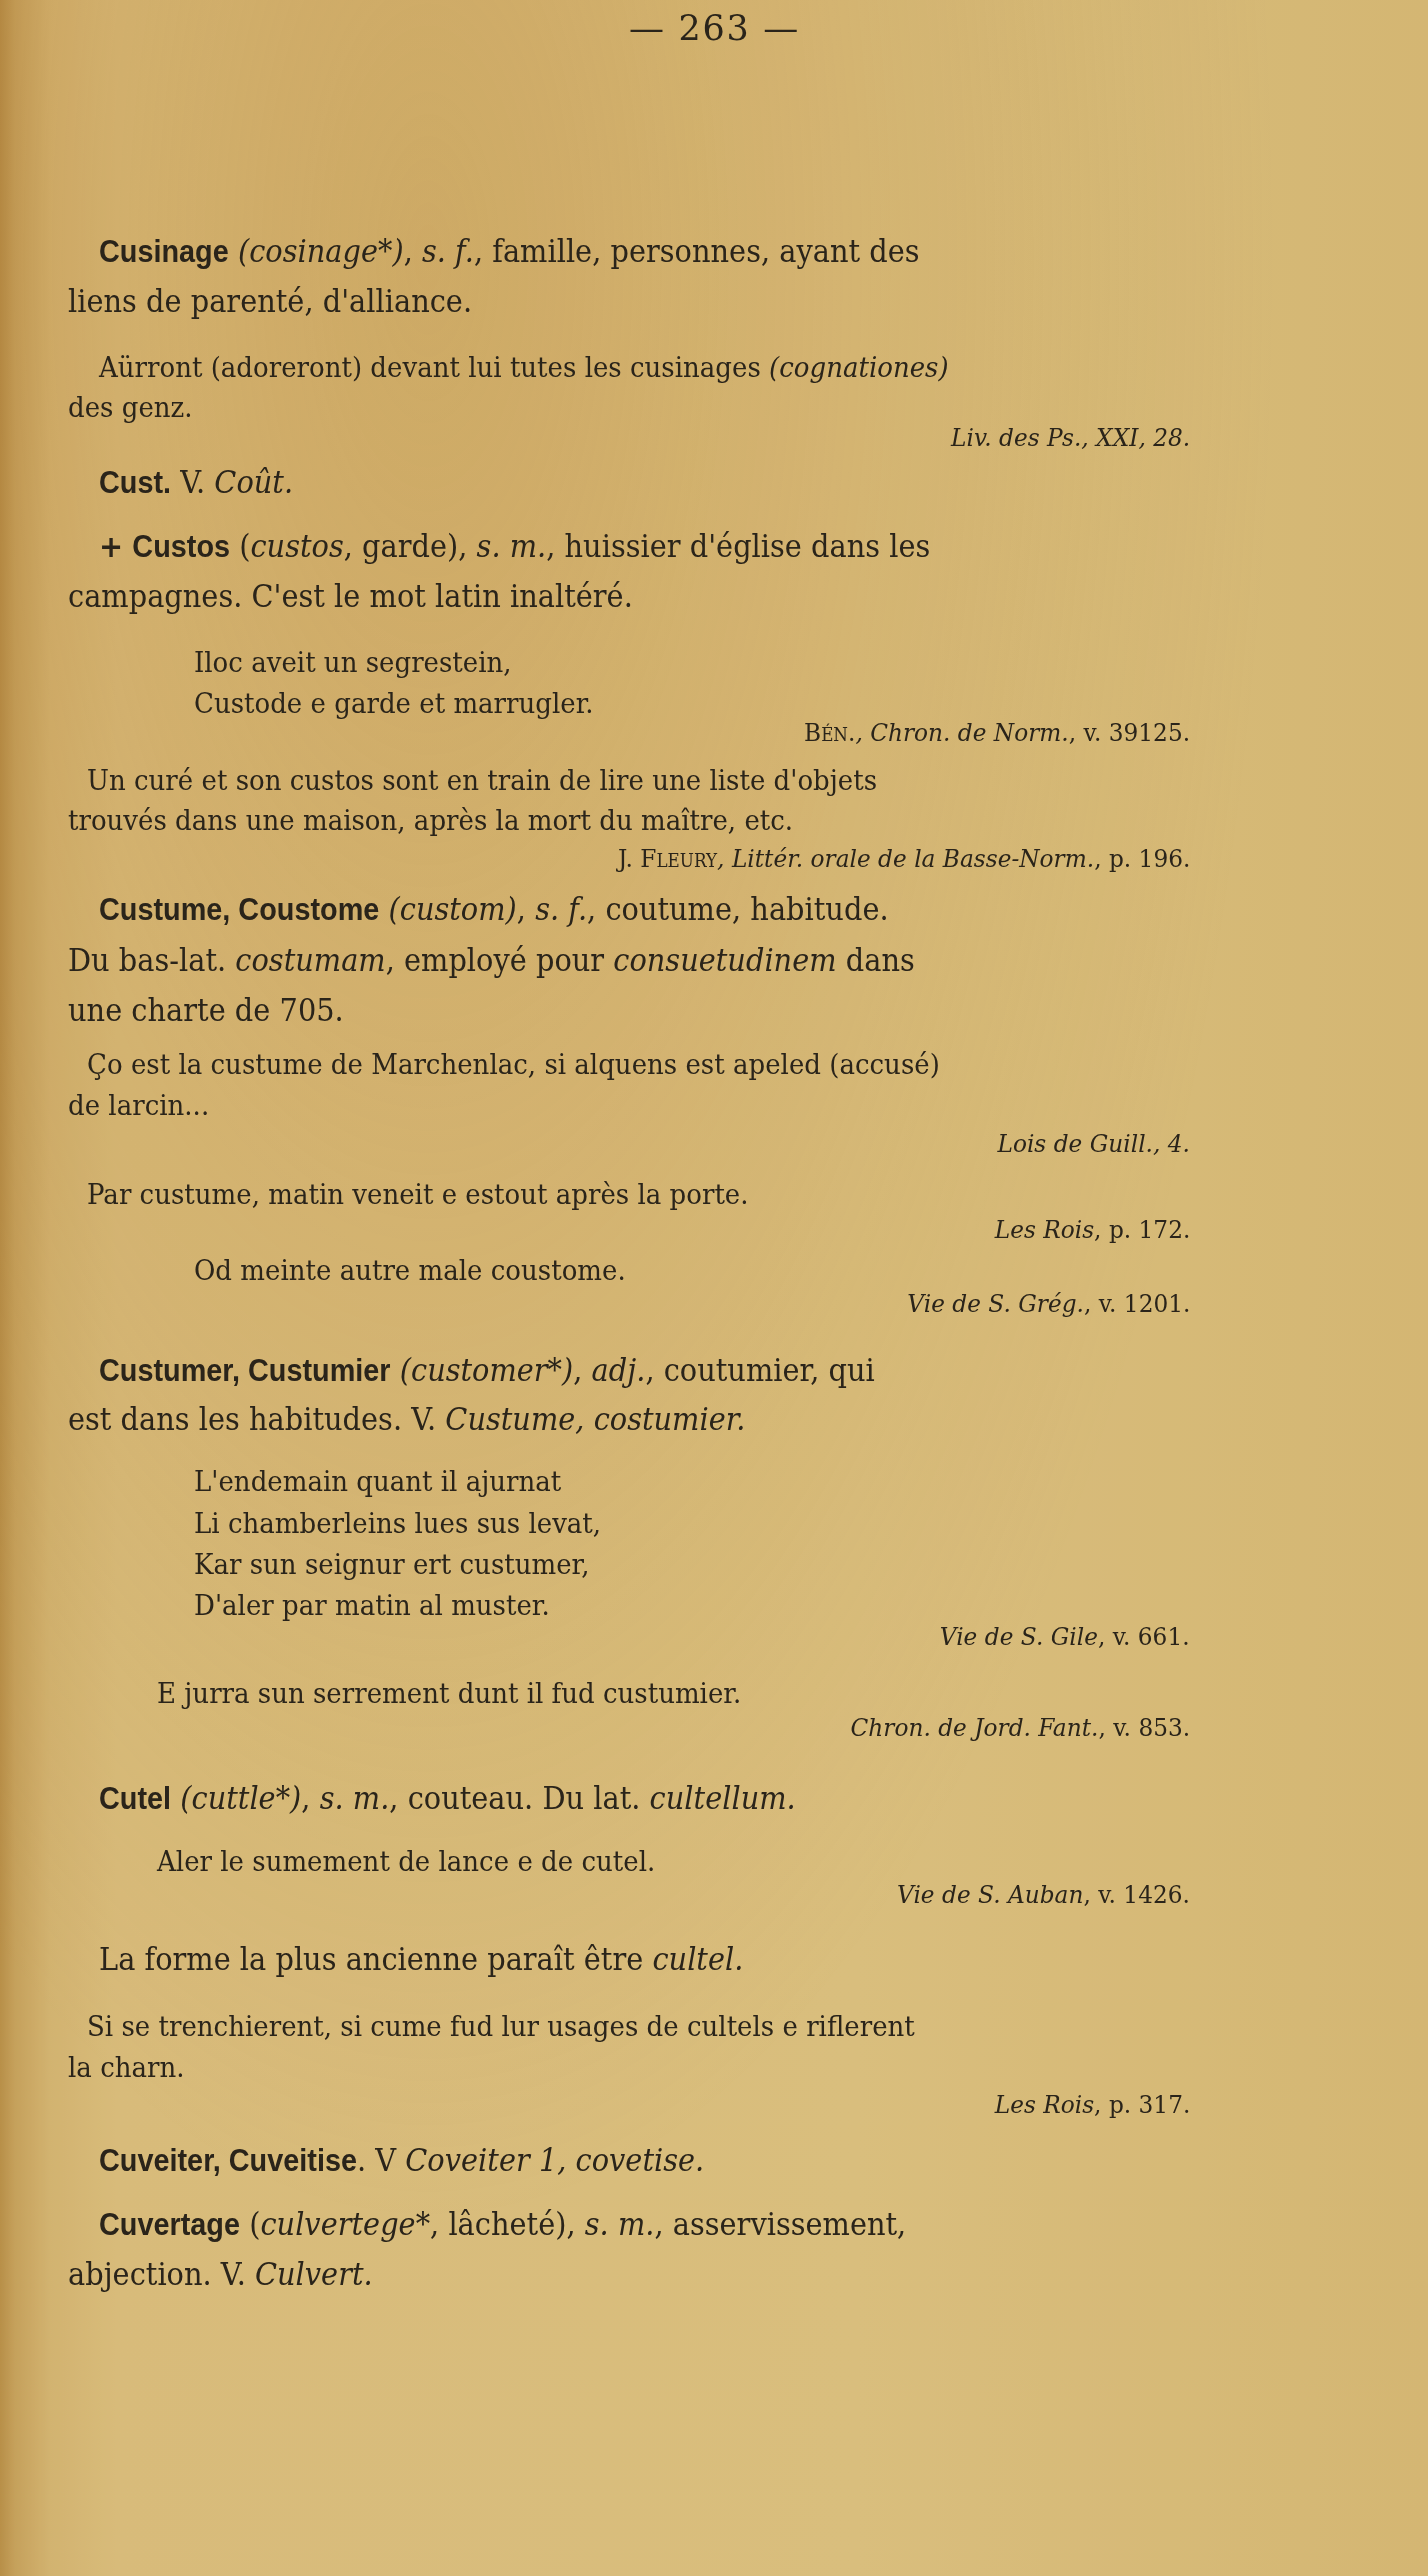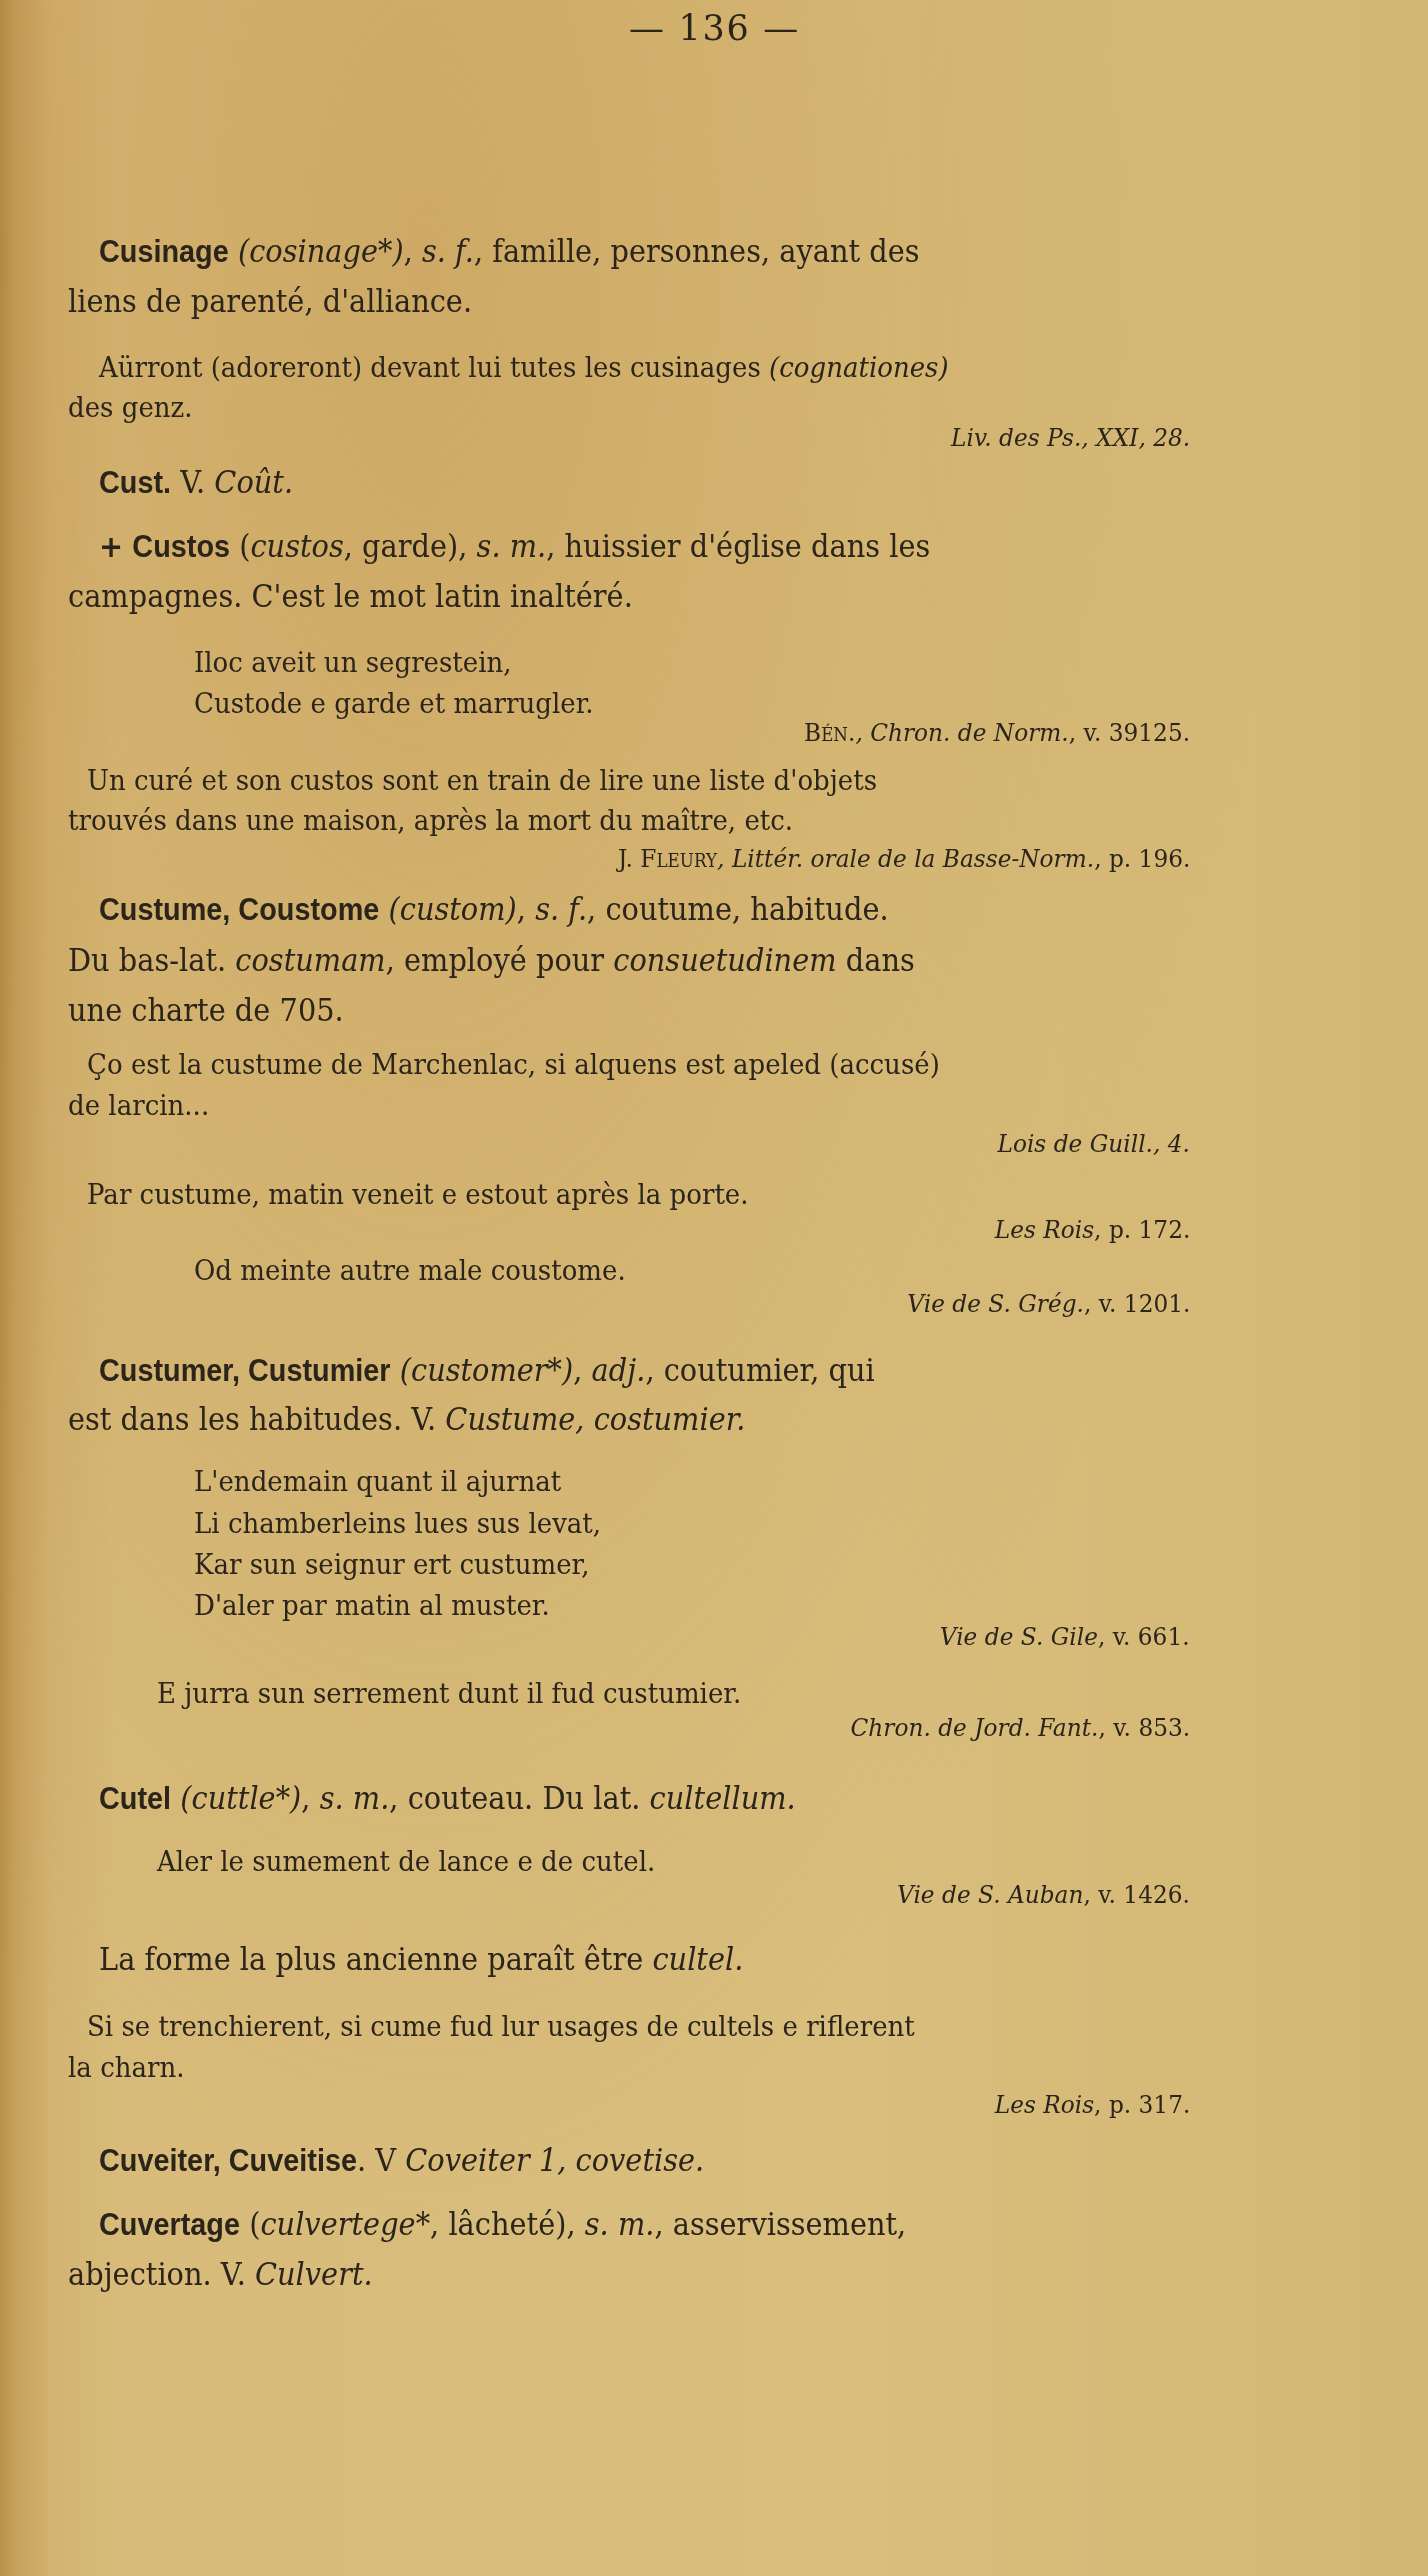--- a/index.html
+++ b/index.html
@@ -24,21 +24,21 @@
   .i { font-style: italic; }
   .n { font-style: normal; }
   .sc { font-variant: small-caps; font-style: normal; }
   .cross { font-weight: bold; font-family: "DejaVu Sans", sans-serif; }
 </style>
 </head>
 <body>
 
 <div class="page">
 
-  <div class="ab folio">— 136 —</div>
+  <div class="ab folio">— 263 —</div>
 
   <div class="ab t" style="left:99px; top:225px;">
     <span class="b">Cusinage</span>
     <span class="i">(cosinage*)</span>,
     <span class="i">s. f.</span><span>, famille, personnes, ayant des</span>
   </div>
   <div class="ab t" style="left:68px; top:275px;">liens de parenté, d'alliance.</div>
   <div class="ab q" style="left:99px; top:345px;">
     <span>Aürront (adoreront) devant lui tutes les cusinages </span><span class="i">(cognationes)</span>
   </div>

